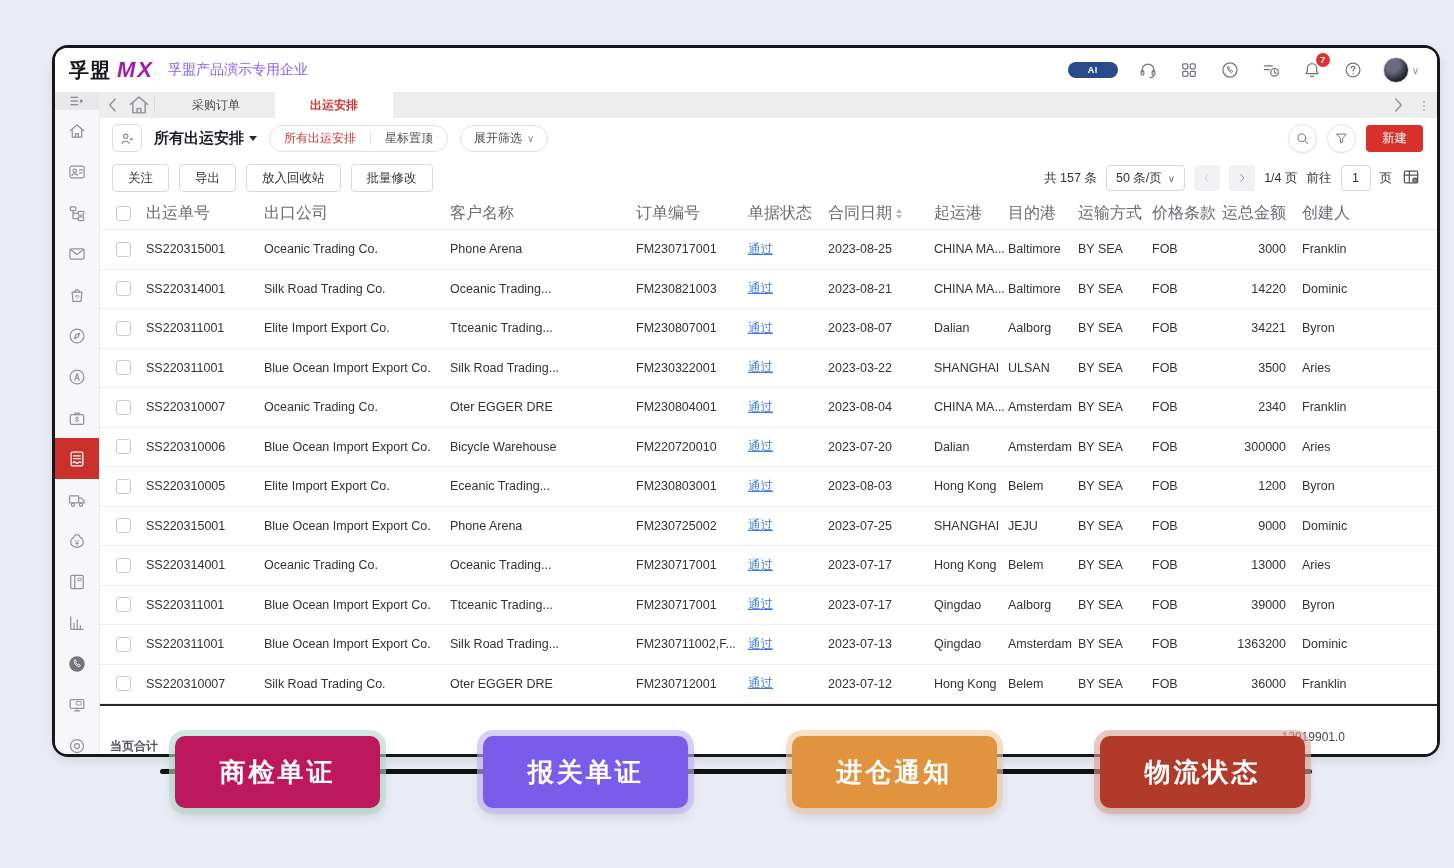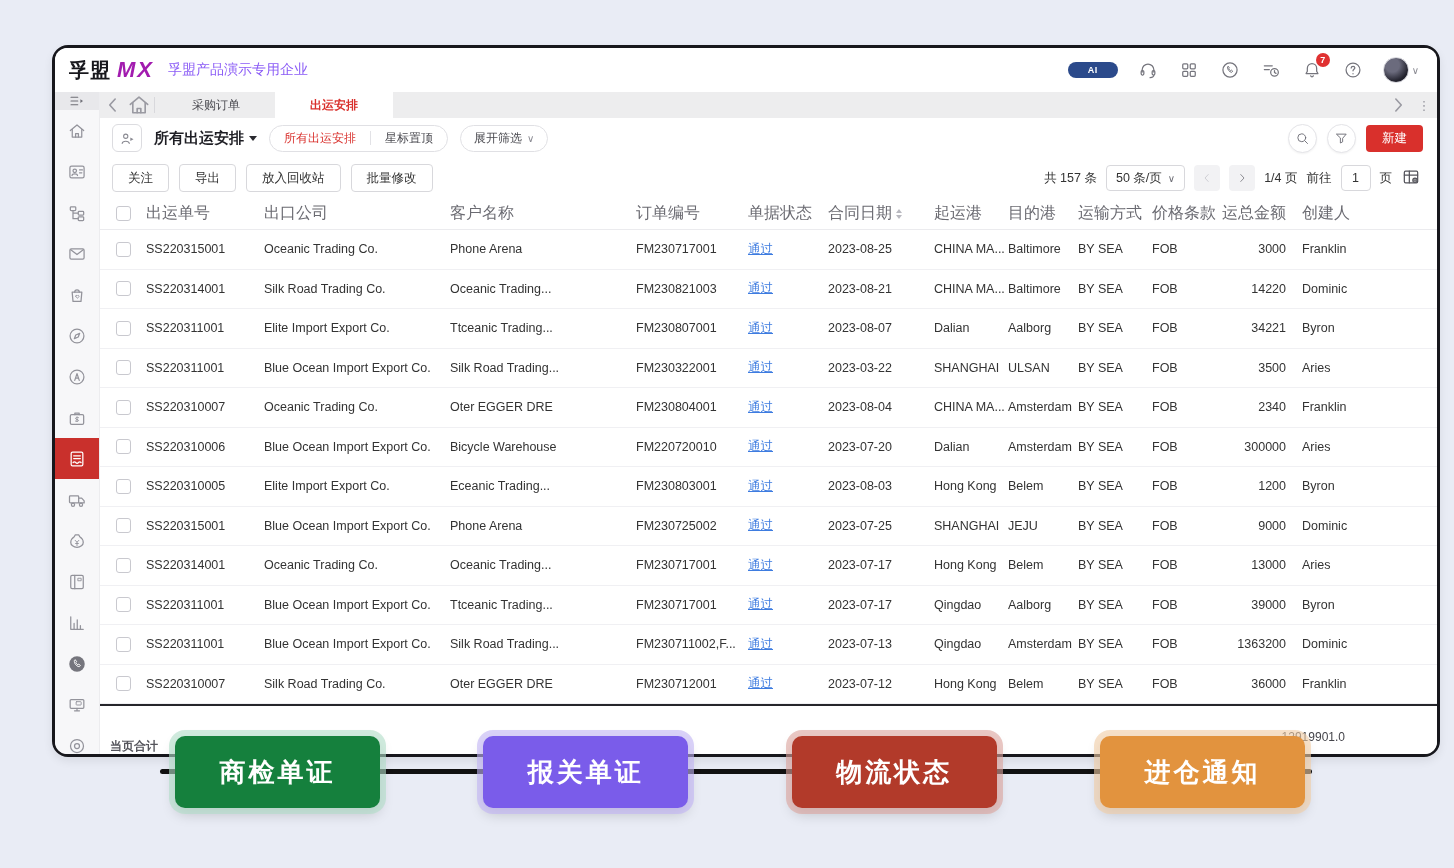--- a/index.html
+++ b/index.html
@@ -700,17 +700,17 @@
           <span class="page-total-label">当页合计</span>
           <span class="page-total-value">12919901.0</span>
         </div>
       </div>
     </div>
   </div>
 </div>
 
 <div class="flow-line"></div>
 <div class="flow-wrap" id="flow-wrap">
-    <div class="flow-btn" style="background: #15803d; box-shadow: rgba(86, 183, 135, 0.28) 0px 0px 0px 6px, rgba(255, 255, 255, 0.45) 0px 0px 0px 6px, rgba(0, 0, 0, 0.18) 0px 6px 14px;">商检单证</div>
+    <div class="flow-btn" style="background: #be185d; box-shadow: rgba(86, 183, 135, 0.28) 0px 0px 0px 6px, rgba(255, 255, 255, 0.45) 0px 0px 0px 6px, rgba(0, 0, 0, 0.18) 0px 6px 14px;">商检单证</div>
     <div class="flow-btn" style="background: rgb(122, 92, 234); box-shadow: rgba(122, 92, 234, 0.28) 0px 0px 0px 6px, rgba(255, 255, 255, 0.45) 0px 0px 0px 6px, rgba(0, 0, 0, 0.18) 0px 6px 14px;">报关单证</div>
+    <div class="flow-btn" style="background: rgb(226, 147, 62); box-shadow: rgba(226, 147, 62, 0.28) 0px 0px 0px 6px, rgba(255, 255, 255, 0.45) 0px 0px 0px 6px, rgba(0, 0, 0, 0.18) 0px 6px 14px;">进仓通知</div>
     <div class="flow-btn" style="background: rgb(178, 58, 42); box-shadow: rgba(178, 58, 42, 0.28) 0px 0px 0px 6px, rgba(255, 255, 255, 0.45) 0px 0px 0px 6px, rgba(0, 0, 0, 0.18) 0px 6px 14px;">物流状态</div>
-    <div class="flow-btn" style="background: rgb(226, 147, 62); box-shadow: rgba(226, 147, 62, 0.28) 0px 0px 0px 6px, rgba(255, 255, 255, 0.45) 0px 0px 0px 6px, rgba(0, 0, 0, 0.18) 0px 6px 14px;">进仓通知</div>
   </div>
 
 </body></html>

